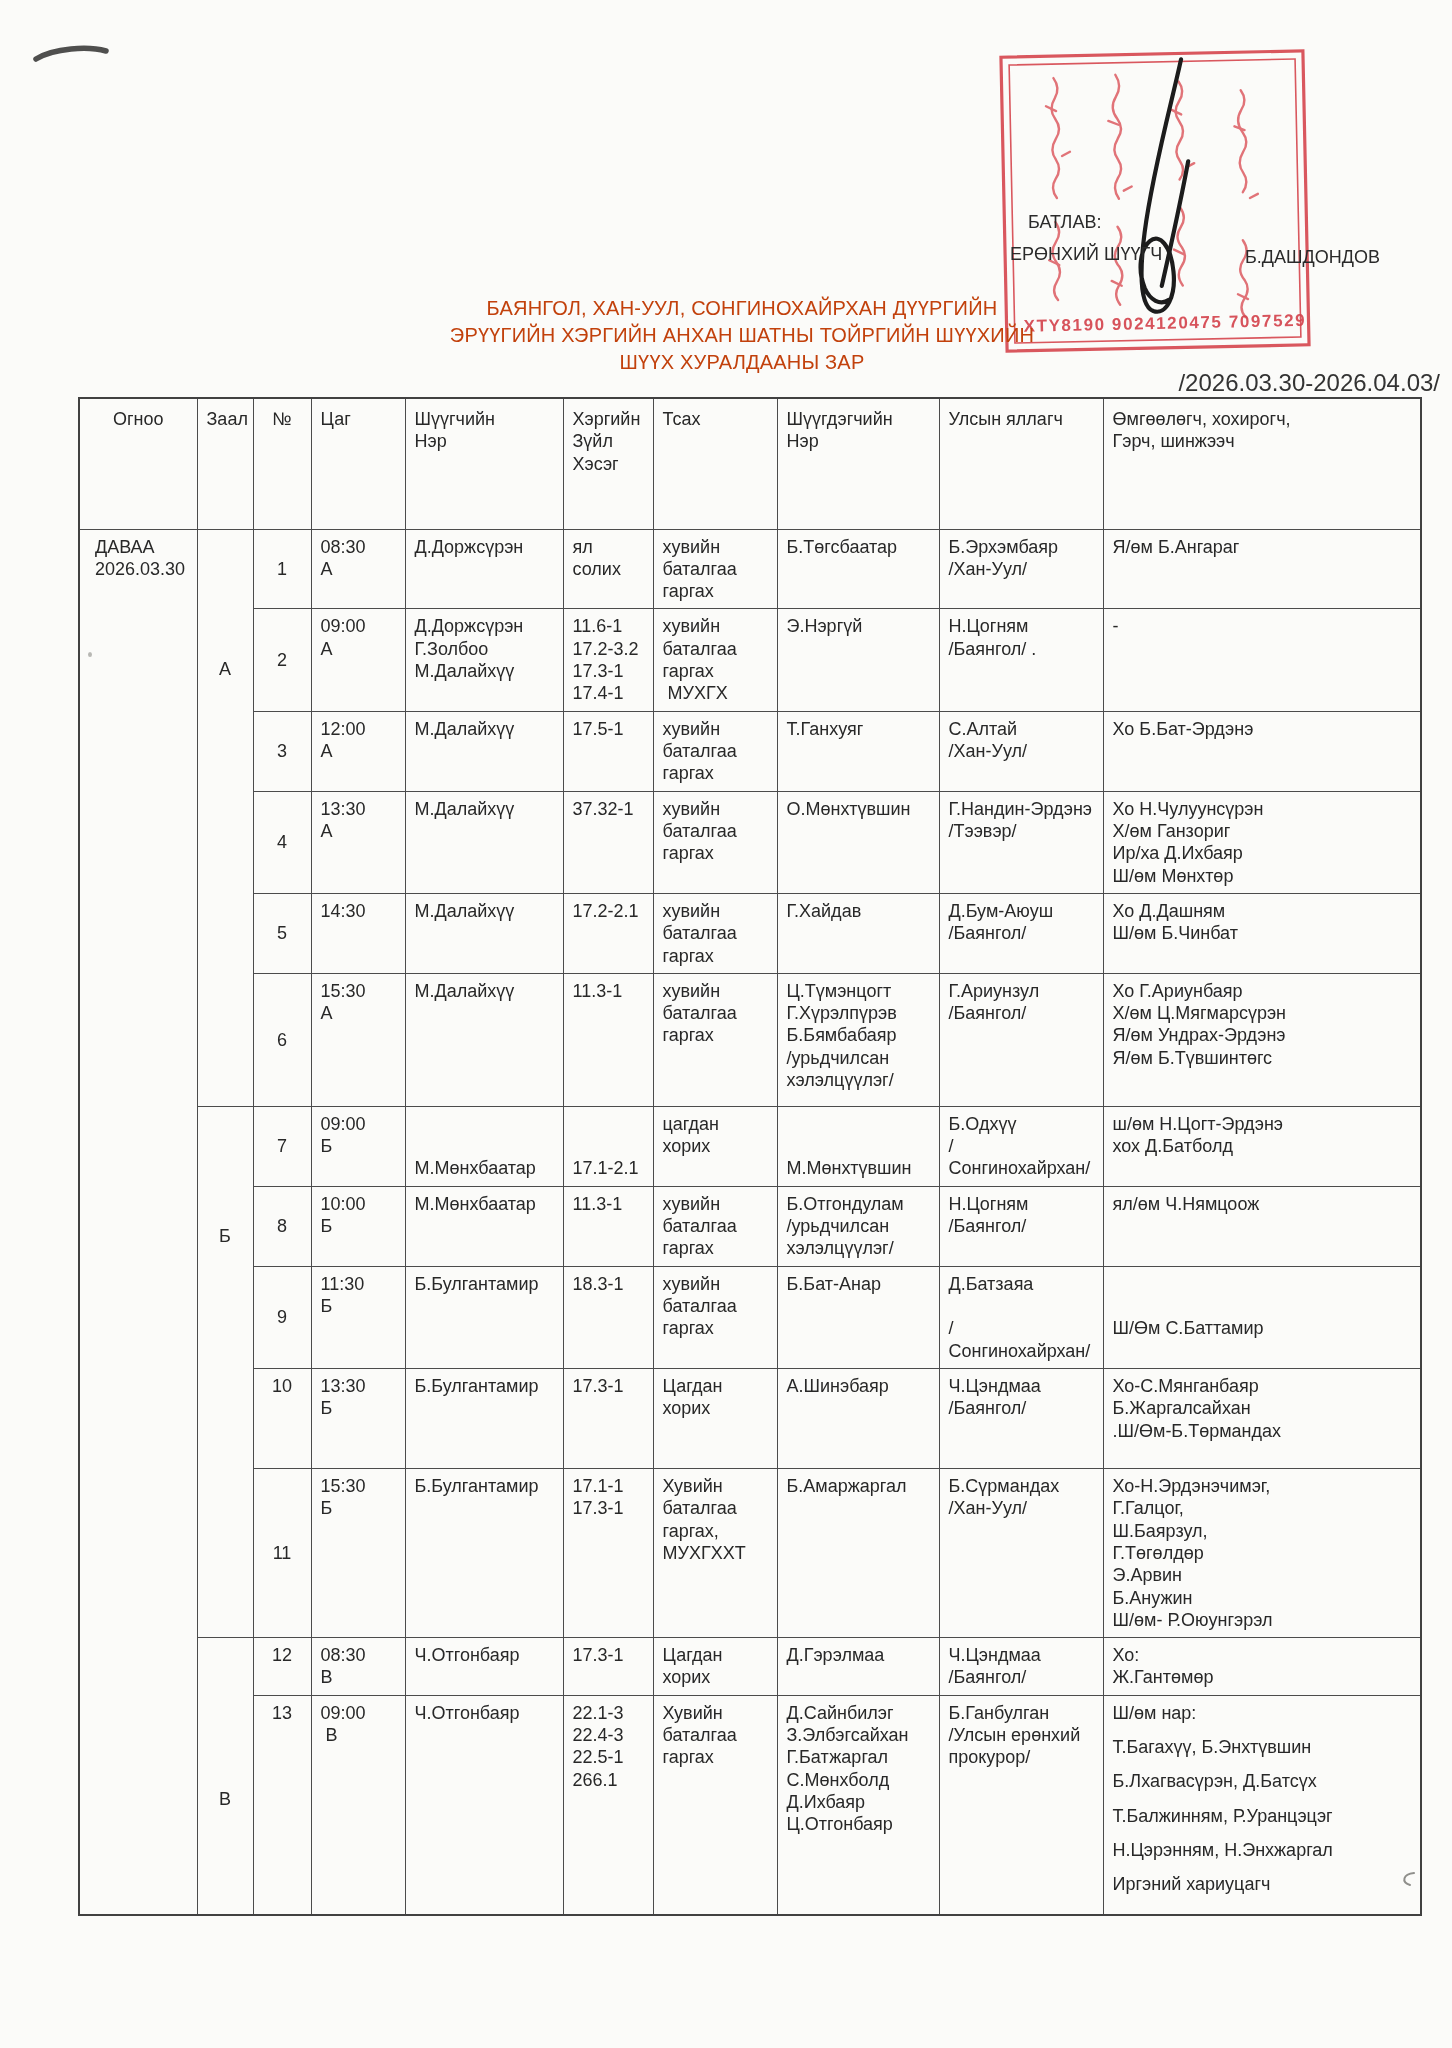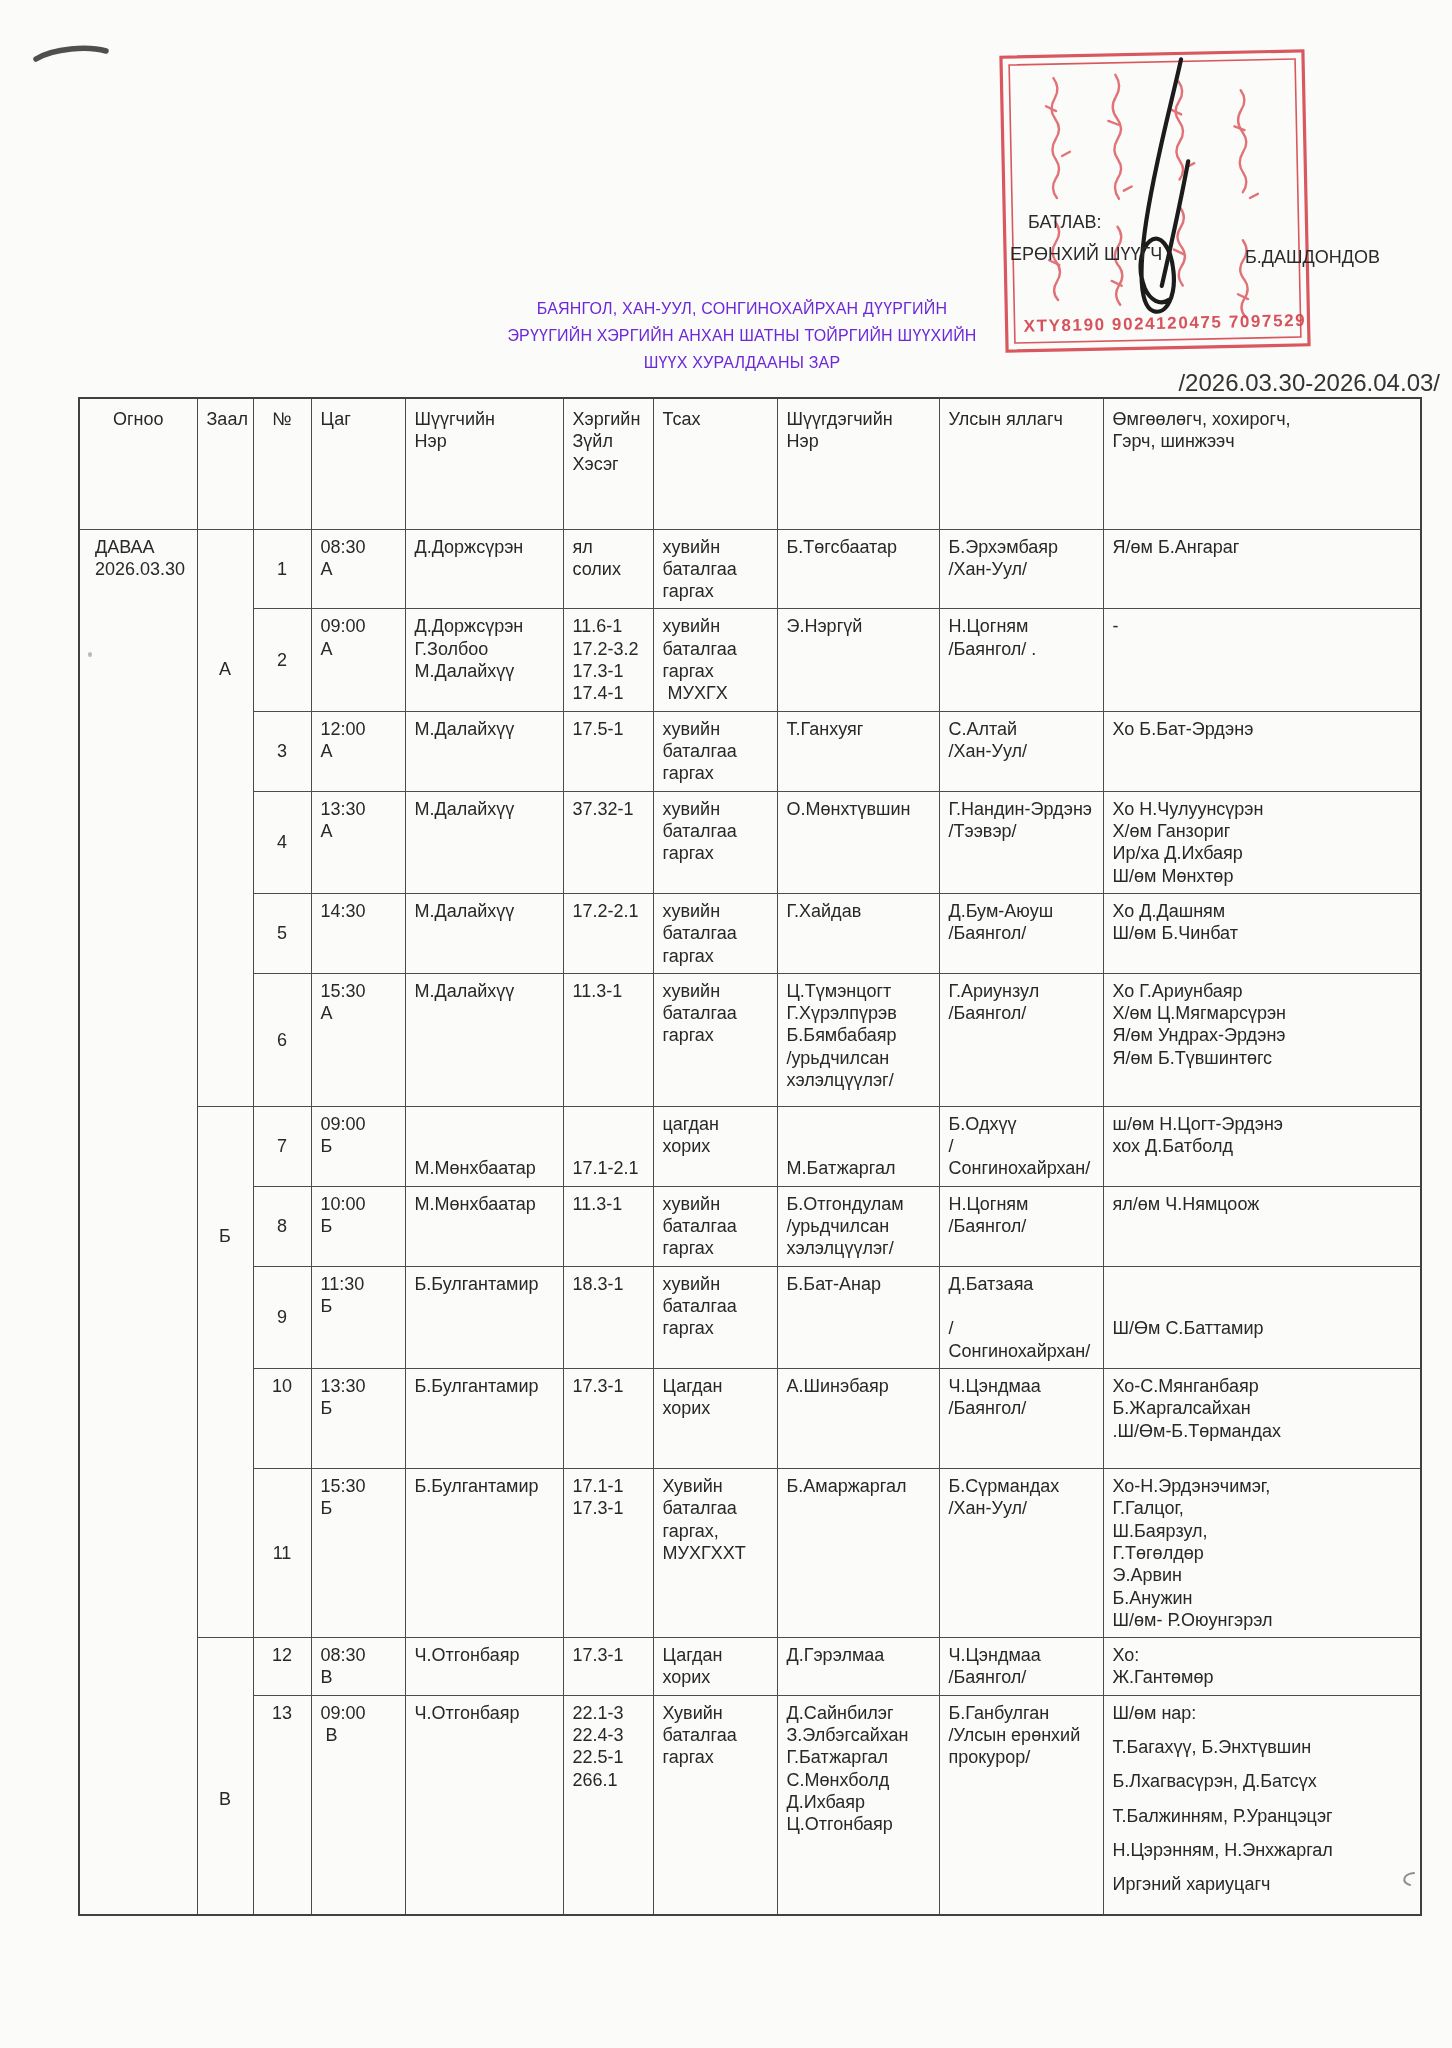--- a/index.html
+++ b/index.html
@@ -10,21 +10,21 @@
     background:#fbfbf9;
     overflow:hidden;
     font-family:"Liberation Sans", sans-serif;
     color:#2a2a2a;
   }
   
   .title-block{
     position:absolute;left:32px;right:0;top:295px;
     text-align:center;z-index:3;
   }
-  .title-line{font-size:16px;line-height:27px;color:#6d28d9;letter-spacing:.2px;}
+  .title-line{font-size:20px;line-height:27px;color:#c2410c;letter-spacing:.2px;}
   .approval-batlav{position:absolute;left:1028px;top:212px;font-size:18px;z-index:4;}
   .approval-chief{position:absolute;left:1010px;top:244px;font-size:18px;z-index:4;}
   .approval-name{position:absolute;left:1245px;top:247px;font-size:18px;z-index:4;white-space:nowrap;}
   .date-range{position:absolute;right:12px;top:369px;font-size:24px;color:#333;z-index:3;text-align:right;}
   
   .stamp{
     position:absolute;left:1000px;top:50px;width:310px;height:302px;
     transform:rotate(-1.2deg);z-index:2;
   }
   .stamp-serial{
@@ -406,21 +406,21 @@
               <div class="line">М.Мөнхбаатар</div>
             </td>
             <td class="col-article">
               <div class="line">17.1-2.1</div>
             </td>
             <td class="col-tsah">
               <div class="line">цагдан</div>
               <div class="line">хорих</div>
             </td>
             <td class="col-defendant">
-              <div class="line">М.Батжаргал</div>
+              <div class="line">М.Мөнхтүвшин</div>
             </td>
             <td class="col-prosecutor">
               <div class="line">Б.Одхүү</div>
               <div class="line">/Сонгинохайрхан/</div>
             </td>
             <td class="col-lawyer">
               <div class="line">ш/өм Н.Цогт-Эрдэнэ</div>
               <div class="line">хох Д.Батболд</div>
             </td>
           </tr>

